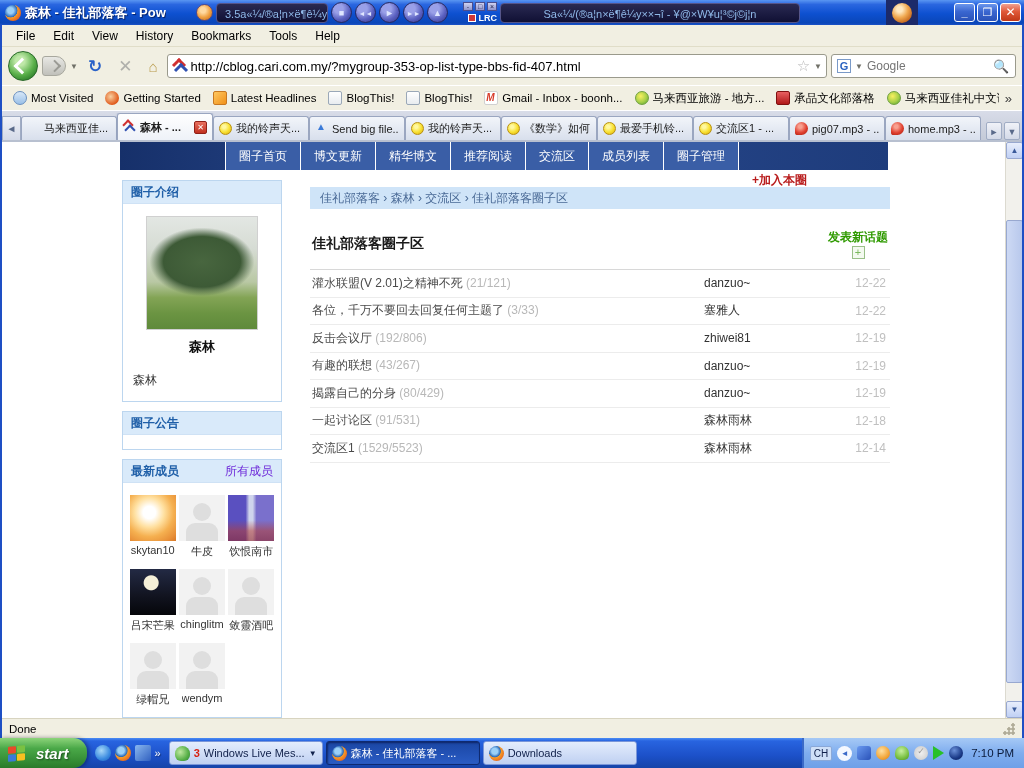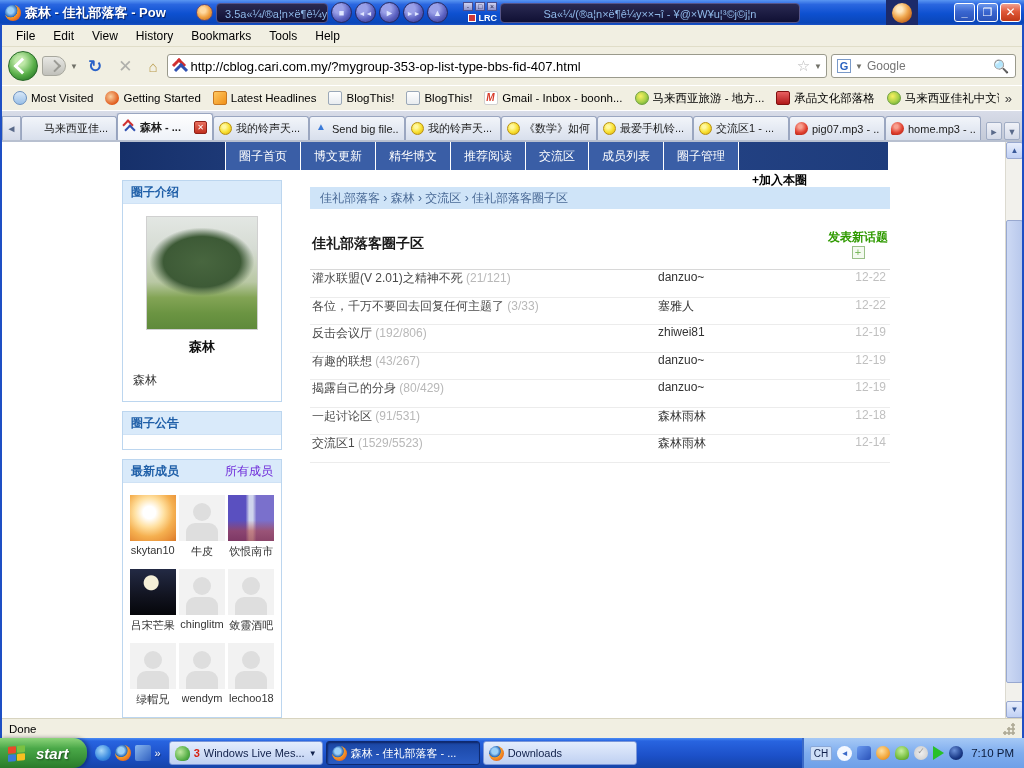--- a/index.html
+++ b/index.html
@@ -103,21 +103,21 @@
   .vscroll { position:absolute; right:0; top:0; bottom:0; width:17px; background:#f2f1ec; border-left:1px solid #dcdad0; }
   .vs-btn { position:absolute; left:0; width:17px; height:17px; background:linear-gradient(#e8eefc,#c0d0f4); border:1px solid #98a8d0;
     border-radius:2px; color:#3a5a9a; font-size:8px; text-align:center; line-height:16px; cursor:pointer; }
   .vs-up { top:0; } .vs-down { bottom:0; }
   .vs-thumb { position:absolute; left:0; top:78px; height:463px; width:17px; background:linear-gradient(90deg,#cdd9f4,#b8c8ec);
     border:1px solid #98a8d0; border-radius:2px; cursor:grab; }
 
   .banner { position:absolute; left:118px; top:0; width:768px; height:28px; background:linear-gradient(90deg,#16306a,#2a4a8e 40%,#1e3c7c); display:flex; align-items:stretch; }
   .pnav { margin-left:105px; display:flex; background:#fff; gap:1px; padding:0 1px; }
   .pnav-item { background:#3a5ea6; color:#fff; font-size:12px; display:flex; align-items:center; padding:0 13px; cursor:pointer; white-space:nowrap; }
-  .pnav-join { background:#fdfdfd; color:#000000; font-weight:bold; font-size:12px; display:flex; align-items:center; padding:0 12px; cursor:pointer; white-space:nowrap;margin-top:38px; }
+  .pnav-join { background:#fdfdfd; color:#b91c1c; font-weight:bold; font-size:12px; display:flex; align-items:center; padding:0 12px; cursor:pointer; white-space:nowrap;margin-top:38px; }
 
   .sidebar { position:absolute; left:120px; top:38px; width:160px; }
   .sbox { border:1px solid #bcd6ef; background:#fff; margin-bottom:9px; }
   .sbox-head { background:#d9eafa; border-bottom:1px solid #cfe2f5; height:23px; display:flex; align-items:center; padding:0 8px; }
   .sbox-head b { color:#1f5fa8; font-size:12px; }
   .sbox-head .all-link { margin-left:auto; color:#6d28d9; font-size:12px; cursor:pointer; }
   .intro-body { padding:10px 8px 12px; }
   .gphoto { width:112px; height:114px; margin:2px auto 8px; border:1px solid #d0d0d0; cursor:pointer;
     background:radial-gradient(ellipse 70% 45% at 50% 40%,#48663f 0%,#3d5a36 50%,rgba(70,100,60,0) 68%),
       linear-gradient(180deg,#e3e7e3 0%,#d6dcd4 28%,#b9c8a4 58%,#83a455 72%,#6b9442 86%,#5f8a3a 100%); }
@@ -138,21 +138,21 @@
   .mname { font-size:11px; color:#333; margin-top:3px; white-space:nowrap; overflow:hidden; max-width:58px; }
 
   .maincol { position:absolute; left:308px; top:45px; width:580px; }
   .breadcrumb { background:#cfe4f8; height:22px; line-height:22px; padding:0 10px; color:#4a6a96; font-size:12px; margin-bottom:16px; }
   .board-head { display:flex; align-items:center; padding:4px 2px 10px; }
   .board-title { font-size:14px; font-weight:bold; color:#1a1a1a; }
   .new-topic { margin-left:auto; display:flex; align-items:center; cursor:pointer;flex-direction:column; }
   .new-topic b { color:#2f9a00; font-size:12px; }
   .plus-ico { width:13px; height:13px; border:1px solid #9ac088; color:#7ab85c; font-size:11px; line-height:11px; text-align:center; background:#f4faf0; }
   .topics { border-top:1px solid #d8d8d8; }
-  .topic-row { display:flex; height:27.5px; border-bottom:1px solid #ececec; padding:0 4px 0 2px; }
+  .topic-row { display:flex; align-items:center; height:27.5px; border-bottom:1px solid #ececec; padding:0 4px 0 2px;gap:46px; }
   .t-main { width:346px; white-space:nowrap; overflow:hidden; }
   .t-title { color:#4a4a4a; font-size:12px; cursor:pointer; }
   .t-count { color:#b8b8b8; font-size:12px; }
   .t-author { flex:1; color:#333; font-size:12px; cursor:pointer; }
   .t-date { width:50px; text-align:right; color:#c0c0c0; font-size:12px; }
 
   
   .statusbar { height:20px; background:#f1efe2; border-top:1px solid #d8d4c0; display:flex; align-items:center; padding:0 7px; }
   .statusbar span { font-size:11.5px; color:#000; }
   .grip { margin-left:auto; width:13px; height:13px;
@@ -438,24 +438,20 @@
                 <div class="mname">敛靈酒吧</div>
               </div>
               <div class="member">
                 <div class="avatar av-default"></div>
                 <div class="mname">绿帽兄</div>
               </div>
               <div class="member">
                 <div class="avatar av-default"></div>
                 <div class="mname">wendym</div>
               </div>
-              <div class="member">
-                <div class="avatar av-default"></div>
-                <div class="mname">lechoo18</div>
-              </div>
           </div>
         </div>
       </div>
 
       <div class="maincol">
         <div class="breadcrumb">佳礼部落客 › 森林 › 交流区 › 佳礼部落客圈子区</div>
         <div class="board-head">
           <span class="board-title">佳礼部落客圈子区</span>
           <span class="new-topic">
             <b>发表新话题</b>

